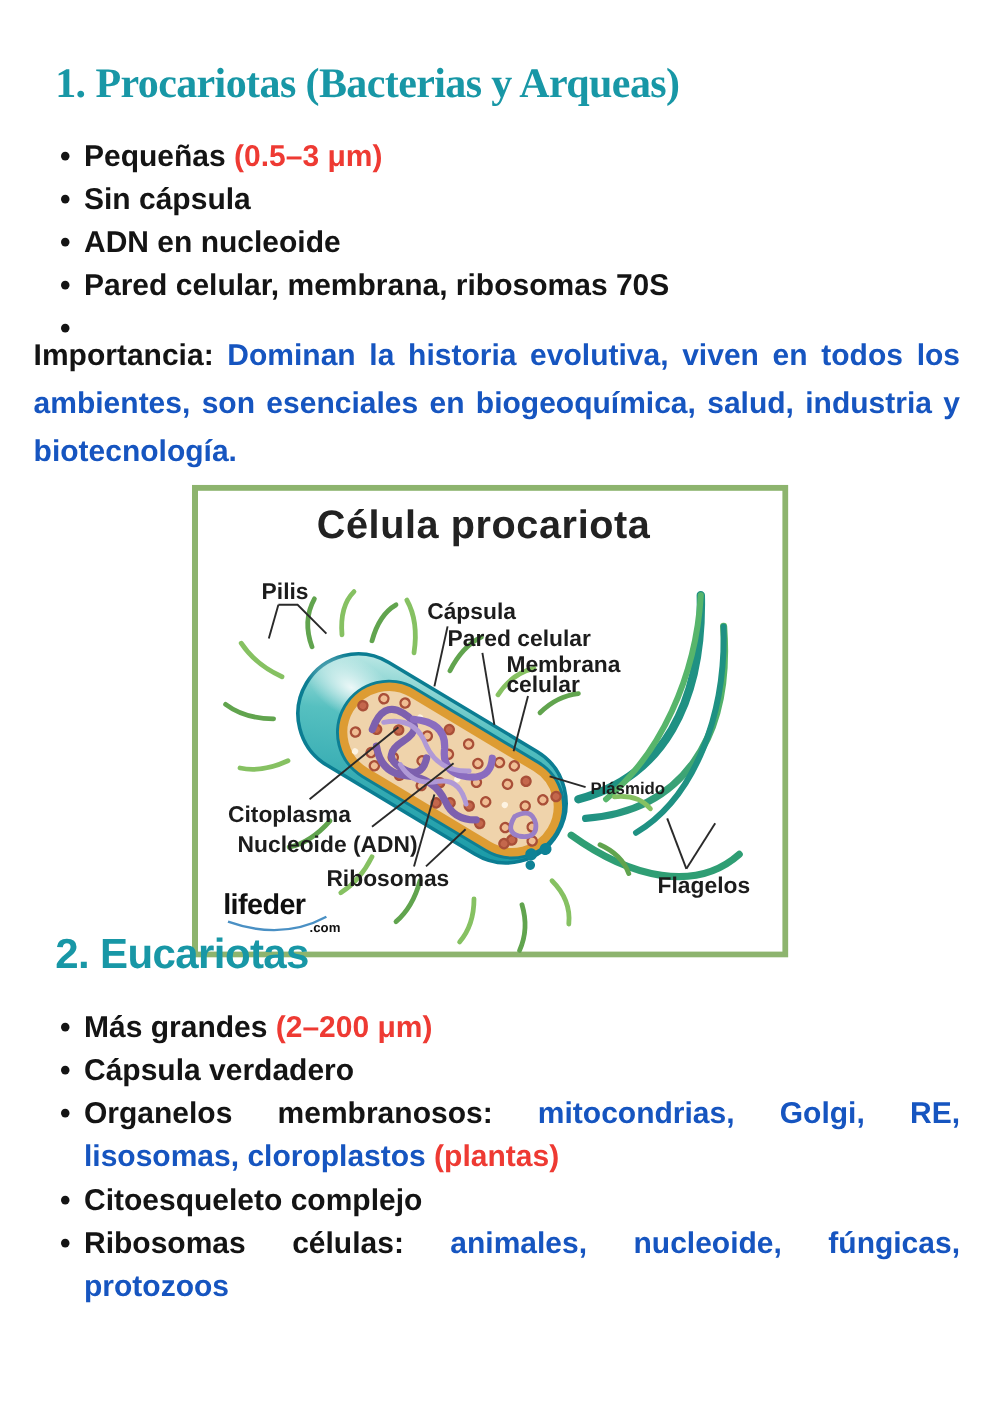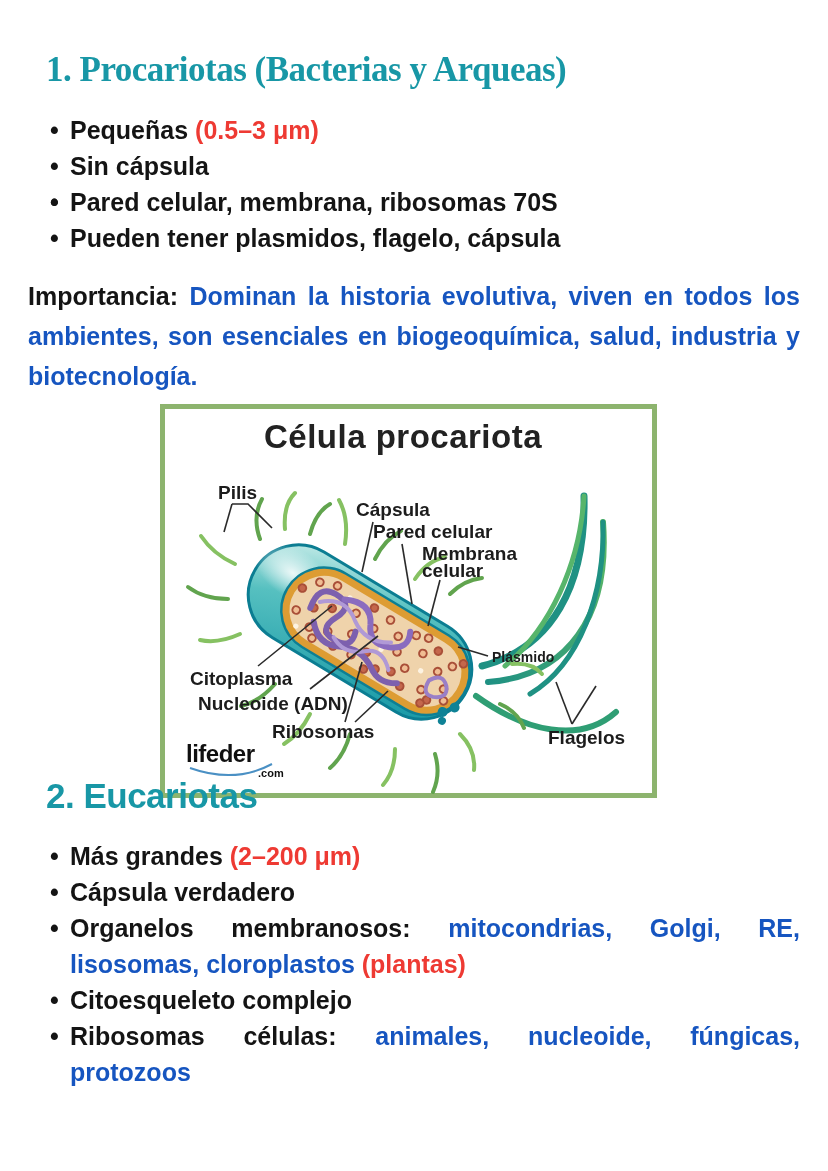--- a/index.html
+++ b/index.html
@@ -45,23 +45,23 @@
 </head>
 <body>
 
 <div id="page">
 
   <h1 id="title1" class="h-title">1. Procariotas (Bacterias y Arqueas)</h1>
 
   <ul class="notes">
     <li><span class="dot">•</span><span>Pequeñas </span><span class="red">(0.5–3 μm)</span></li>
     <li><span class="dot">•</span><span>Sin cápsula</span></li>
+    <li><span class="dot">•</span><span>ADN en nucleoide</span></li>
+    <li><span class="dot">•</span><span>Pared celular, membrana, ribosomas 70S</span></li>
     <li><span class="dot">•</span></li>
-    <li><span class="dot">•</span><span>Pared celular, membrana, ribosomas 70S</span></li>
-    <li><span class="dot">•</span><span>Pueden tener plasmidos, flagelo, cápsula</span></li>
   </ul>
 
   <p class="importance"><span>Importancia: </span><span class="blue">Dominan la historia evolutiva, viven en todos los ambientes, son esenciales en biogeoquímica, salud, industria y biotecnología.</span></p>
 
   <figure class="diagram">
     <svg width="497" height="394" viewBox="0 0 497 394">
       <defs>
         <linearGradient id="cellGrad" x1="0" y1="0" x2="1" y2="1">
           <stop offset="0" stop-color="#d9f3ef"></stop>
           <stop offset="0.35" stop-color="#56c0c0"></stop>

